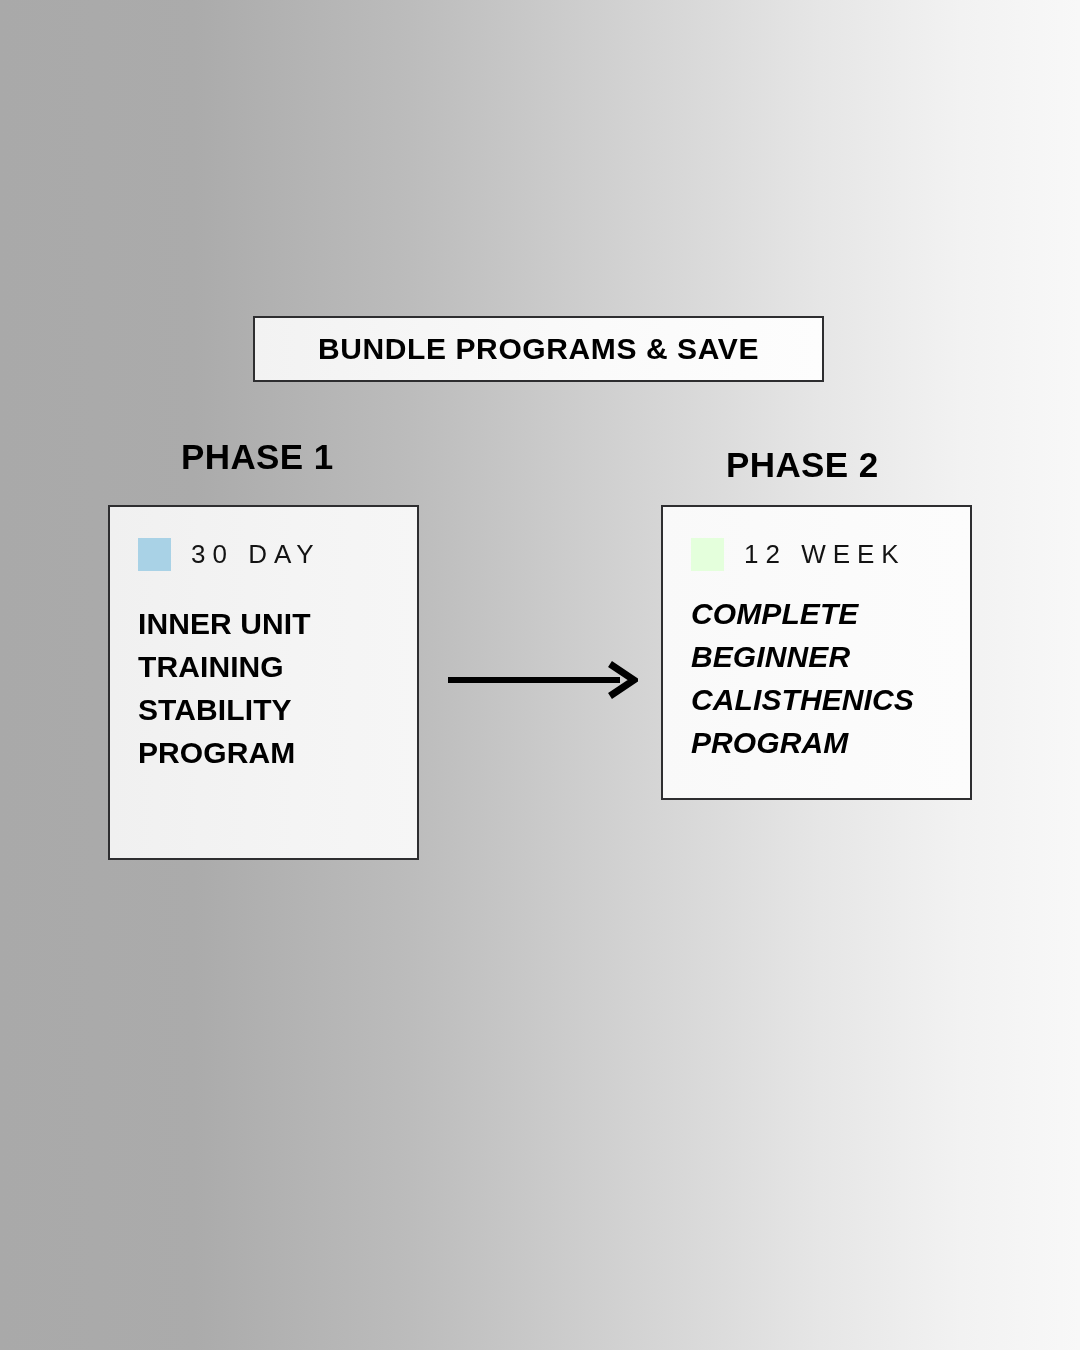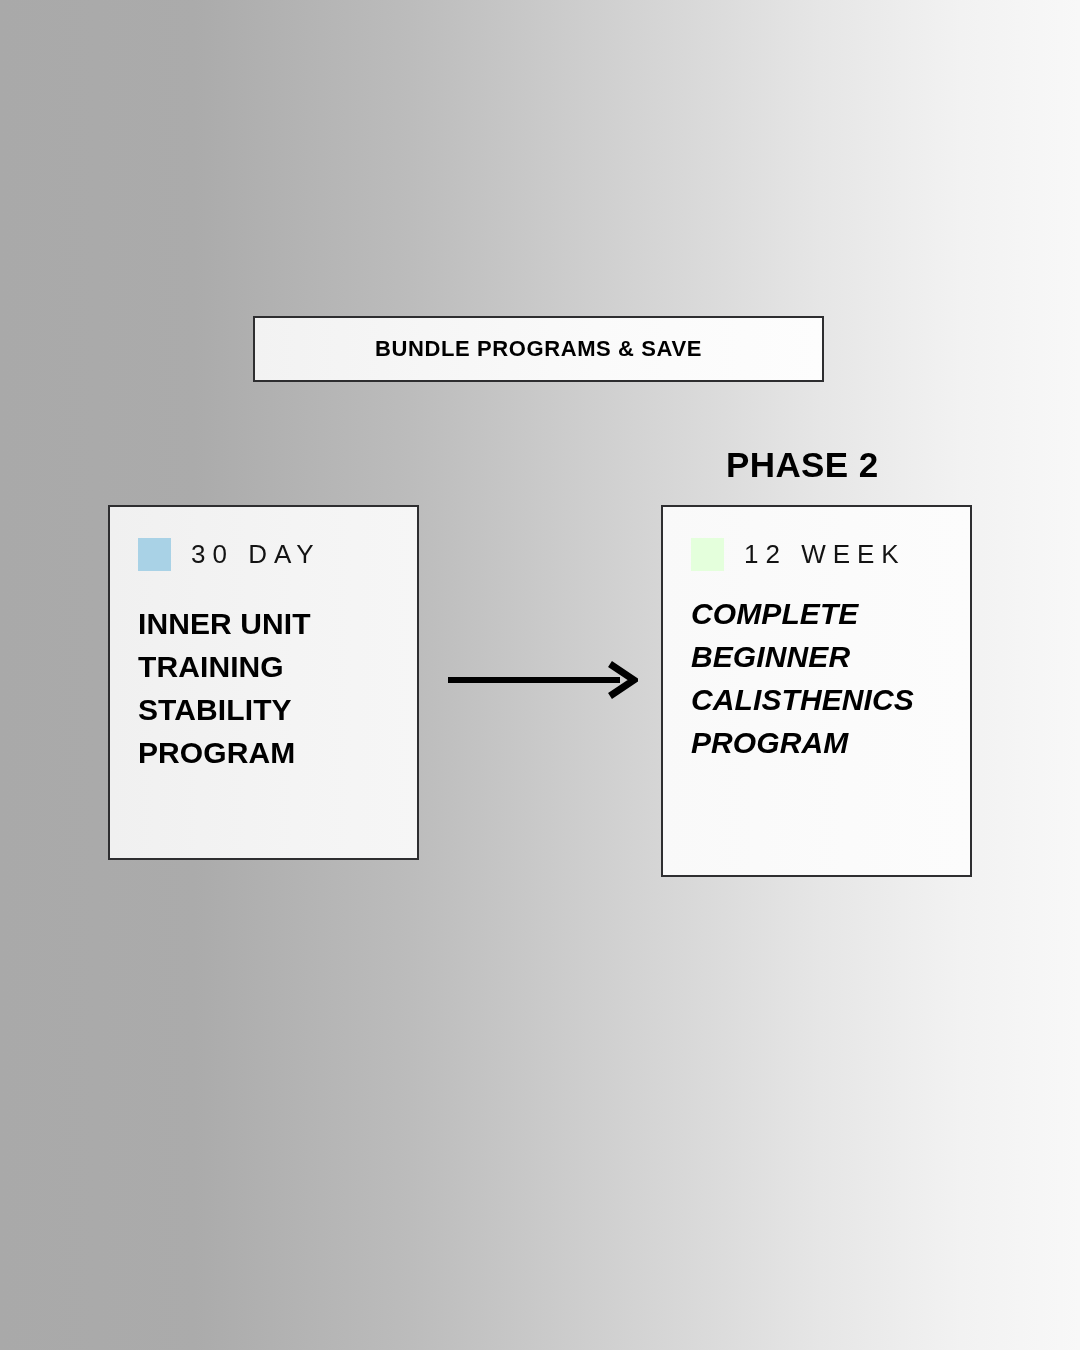--- a/index.html
+++ b/index.html
@@ -35,21 +35,21 @@
     width: 571px;
     height: 66px;
     box-sizing: border-box;
     border: 2px solid #2e2e30;
     background: linear-gradient(to right, #f2f2f2 0%, #fafafa 60%, #fdfdfd 100%);
     display: flex;
     align-items: center;
     justify-content: center;
   }
   .bundle-badge-text {
-    font-size: 22px;
+    font-size: 30px;
     font-weight: bold;
     letter-spacing: 0.6px;
     color: #000000;
     white-space: nowrap;
   }
 
   
   .phase-label {
     position: absolute;
     font-size: 35px;
@@ -72,21 +72,21 @@
     left: 108px;
     top: 505px;
     width: 311px;
     height: 355px;
     background: linear-gradient(to right, #f0f0f0 0%, #f4f4f4 60%, #f6f6f6 100%);
   }
   .card-right {
     left: 661px;
     top: 505px;
     width: 311px;
-    height: 372px;
+    height: 295px;
     background: linear-gradient(to right, #f9f9f9 0%, #fbfbfb 60%, #fcfcfc 100%);
   }
 
   .duration-row {
     display: flex;
     align-items: center;
     gap: 20px;
     height: 34px;
   }
   .swatch {
@@ -128,20 +128,21 @@
 </style>
 </head>
 <body>
 
 <div class="canvas">
 
   <div class="bundle-badge">
     <span class="bundle-badge-text">BUNDLE PROGRAMS &amp; SAVE</span>
   </div>
 
+  <div class="phase-label left">PHASE 1</div>
 
   <div class="phase-label right">PHASE 2</div>
 
   <div class="program-card card-left">
     <div class="duration-row">
       <span class="swatch swatch-blue"></span>
       <span class="duration-text">30 DAY</span>
     </div>
     <div class="program-title">INNER UNIT TRAINING STABILITY PROGRAM</div>
   </div>

